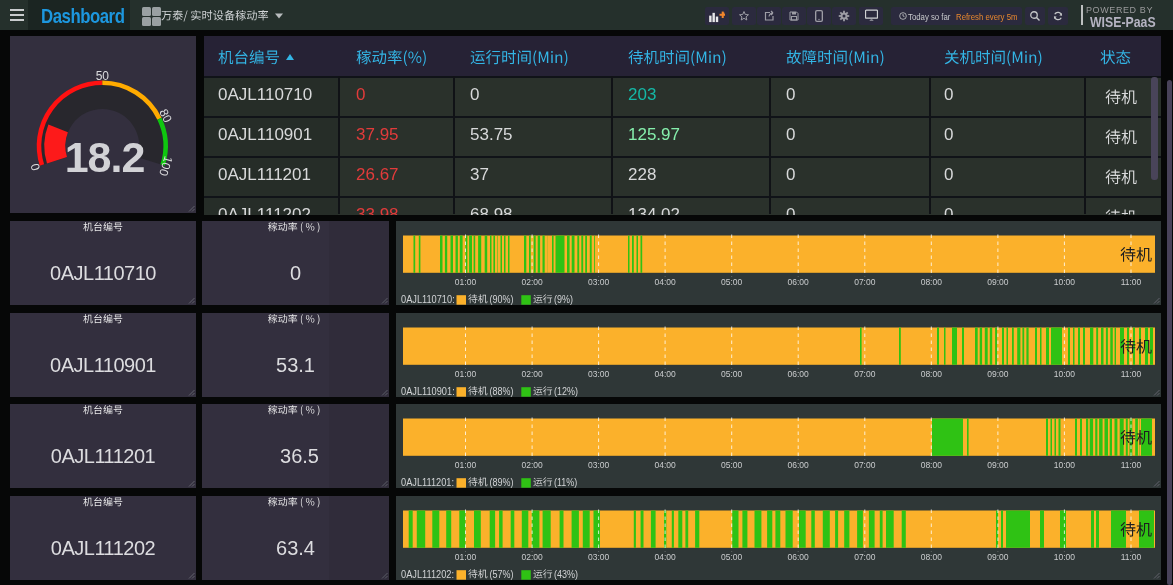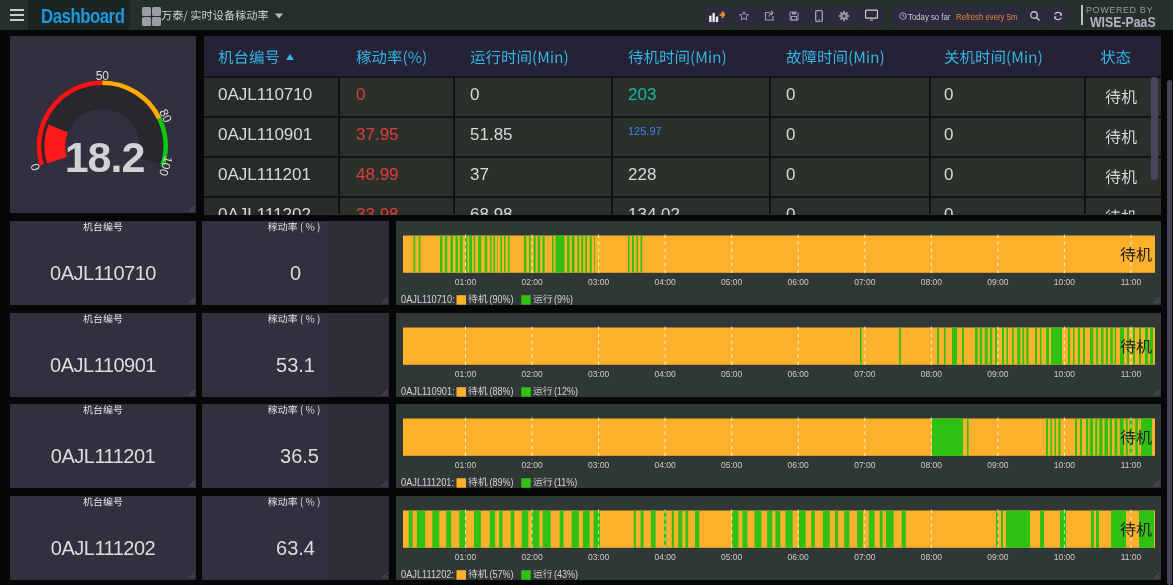--- a/index.html
+++ b/index.html
@@ -120,26 +120,26 @@
     <div class="abs" style="left:725px;top:40px;width:2px;height:138px;background:#101216"></div>
     <div class="abs" style="left:880px;top:40px;width:2px;height:138px;background:#101216"></div>
     <div class="abs" style="left:14px;top:49px;font-size:17px;color:#d8d9da">0AJL110710</div>
     <div class="abs" style="left:152px;top:49px;font-size:17px;color:#e23b3b">0</div>
     <div class="abs" style="left:266px;top:49px;font-size:17px;color:#d8d9da">0</div>
     <div class="abs" style="left:424px;top:49px;font-size:17px;color:#14b8a6">203</div>
     <div class="abs" style="left:582px;top:49px;font-size:17px;color:#d8d9da">0</div>
     <div class="abs" style="left:740px;top:49px;font-size:17px;color:#d8d9da">0</div>
     <div class="abs" style="left:14px;top:89px;font-size:17px;color:#d8d9da">0AJL110901</div>
     <div class="abs" style="left:152px;top:89px;font-size:17px;color:#e23b3b">37.95</div>
-    <div class="abs" style="left:266px;top:89px;font-size:17px;color:#d8d9da">51.85</div>
-    <div class="abs" style="left:424px;top:89px;font-size:11px;color:#3b82f6">125.97</div>
+    <div class="abs" style="left:266px;top:89px;font-size:17px;color:#d8d9da">53.75</div>
+    <div class="abs" style="left:424px;top:89px;font-size:17px;color:#86efac">125.97</div>
     <div class="abs" style="left:582px;top:89px;font-size:17px;color:#d8d9da">0</div>
     <div class="abs" style="left:740px;top:89px;font-size:17px;color:#d8d9da">0</div>
     <div class="abs" style="left:14px;top:129px;font-size:17px;color:#d8d9da">0AJL111201</div>
-    <div class="abs" style="left:152px;top:129px;font-size:17px;color:#e23b3b">48.99</div>
+    <div class="abs" style="left:152px;top:129px;font-size:17px;color:#e23b3b">26.67</div>
     <div class="abs" style="left:266px;top:129px;font-size:17px;color:#d8d9da">37</div>
     <div class="abs" style="left:424px;top:129px;font-size:17px;color:#d8d9da">228</div>
     <div class="abs" style="left:582px;top:129px;font-size:17px;color:#d8d9da">0</div>
     <div class="abs" style="left:740px;top:129px;font-size:17px;color:#d8d9da">0</div>
     <div class="abs" style="left:14px;top:169px;font-size:17px;color:#d8d9da">0AJL111202</div>
     <div class="abs" style="left:152px;top:169px;font-size:17px;color:#e23b3b">33.98</div>
     <div class="abs" style="left:266px;top:169px;font-size:17px;color:#d8d9da">68.98</div>
     <div class="abs" style="left:424px;top:169px;font-size:17px;color:#d8d9da">134.02</div>
     <div class="abs" style="left:582px;top:169px;font-size:17px;color:#d8d9da">0</div>
     <div class="abs" style="left:740px;top:169px;font-size:17px;color:#d8d9da">0</div>

